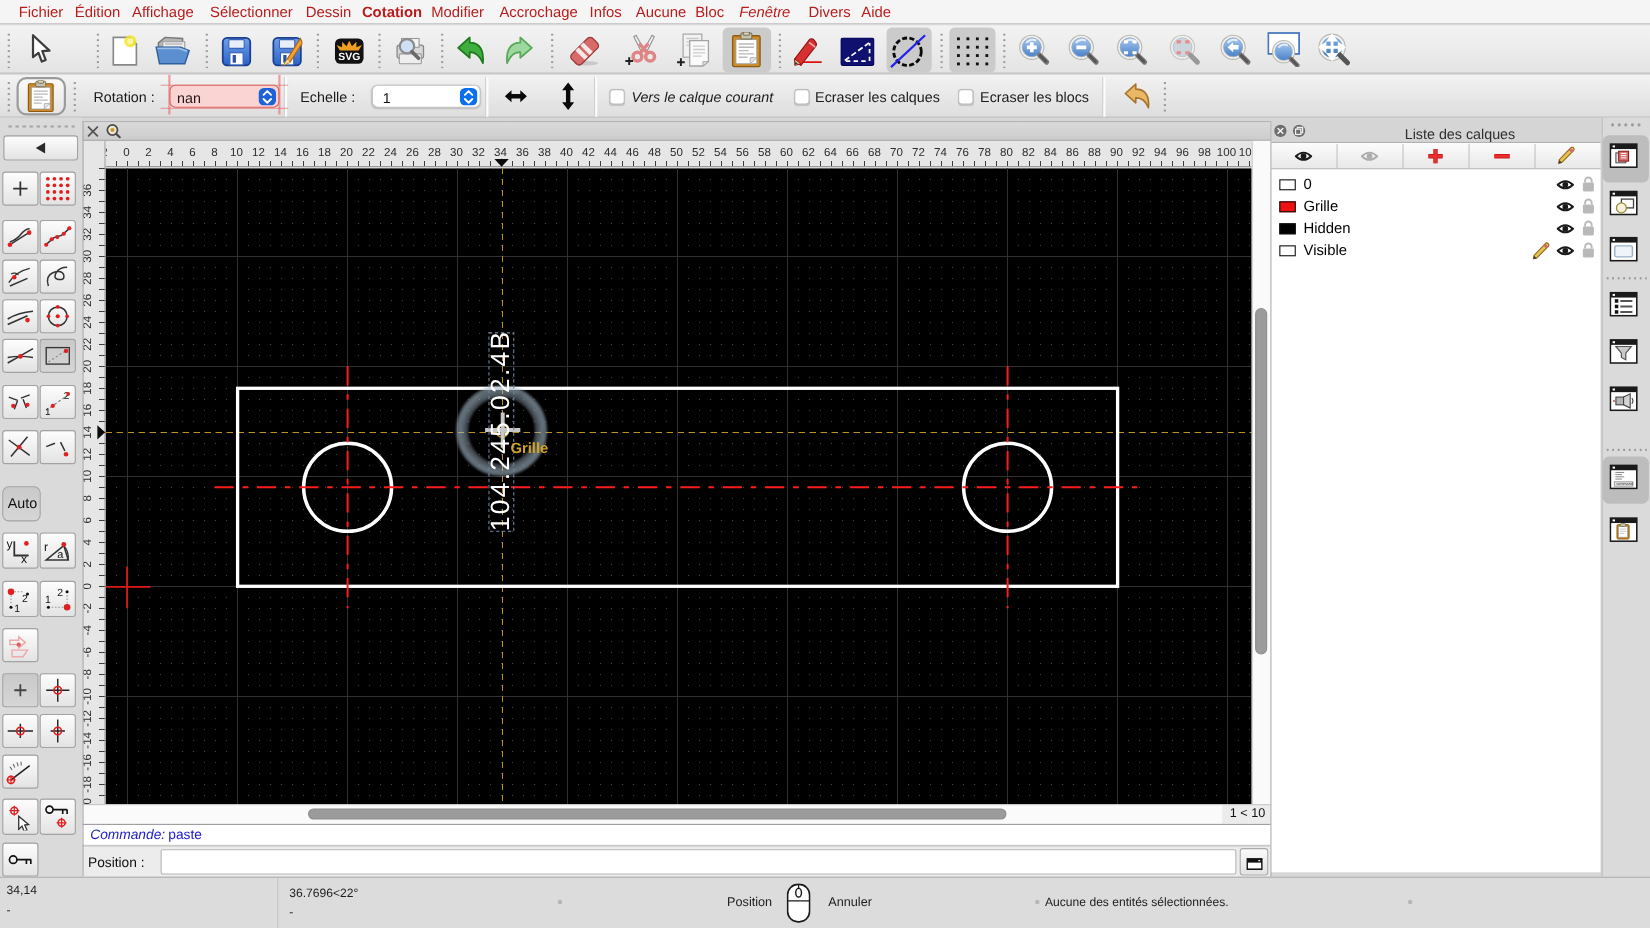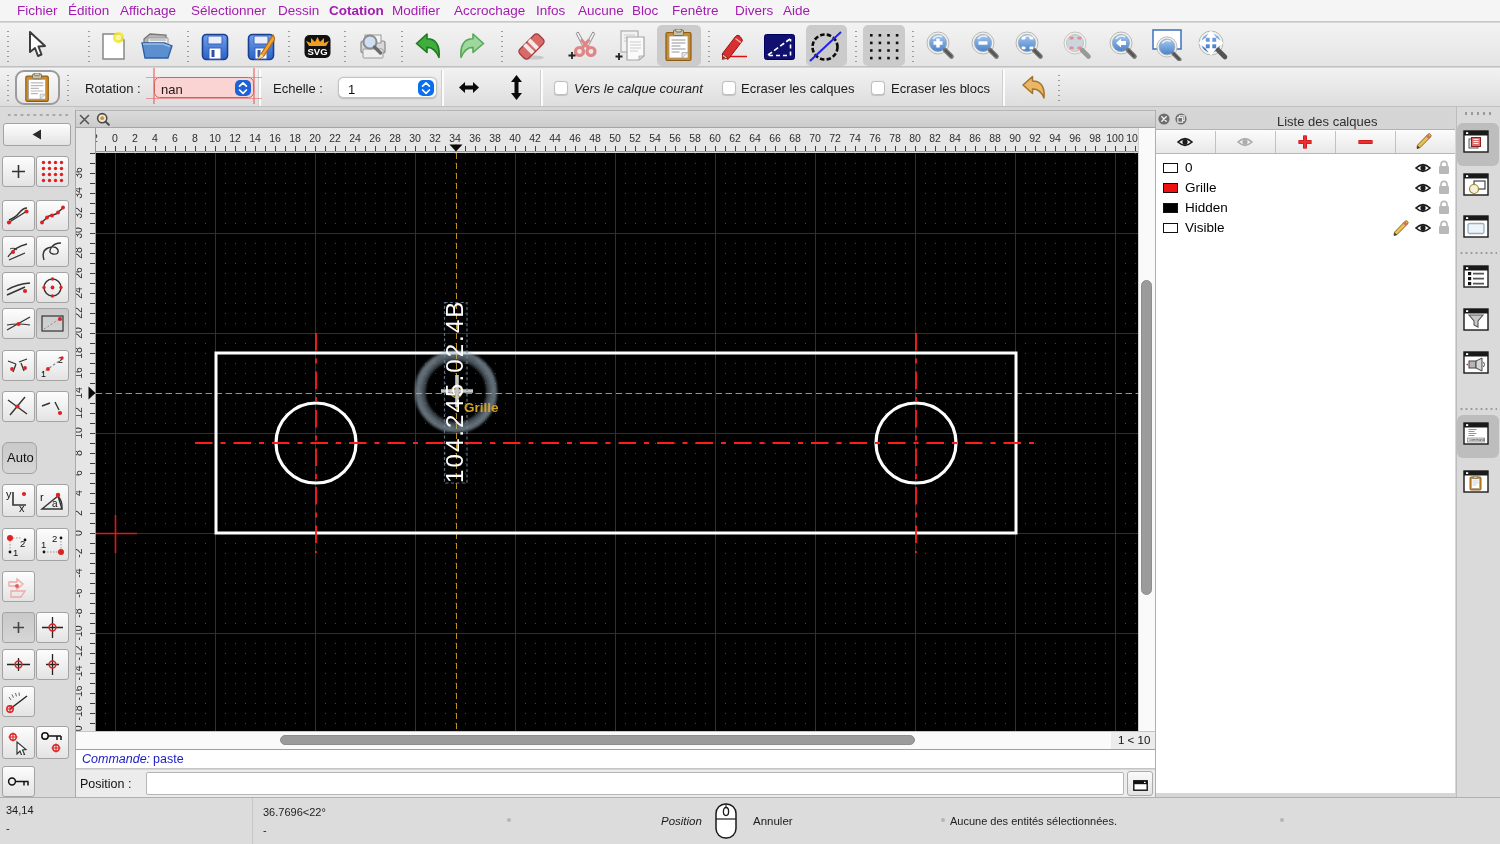--- a/index.html
+++ b/index.html
@@ -1,18 +1,18 @@
 <!DOCTYPE html>
 <html><head><meta charset="utf-8">
 <style>
 * { margin:0; padding:0; box-sizing:border-box; }
 html,body { width:1500px; height:844px; overflow:hidden; }
 body { font-family:"Liberation Sans", sans-serif; background:#d6d6d6; position:relative; }
 .abs { position:absolute; }
-.mi { position:absolute; top:3px; font-size:13.5px; color:#a21caf; }
+.mi { position:absolute; top:3px; font-size:13.5px; color:#b91c1c; }
 .vsepdot { position:absolute; width:2px;
   background-image:radial-gradient(circle, #9a9a9a 34%, transparent 40%);
   background-size:2px 5px; }
 .tbtn { position:absolute; background:linear-gradient(#fdfdfd,#e3e3e3); border:1px solid #a3a3a3; border-radius:3px; }
 .tbtn.sel { background:linear-gradient(#c9c9c9,#d6d6d6); }
 .lbl2 { position:absolute; top:81px; font-size:13px; color:#1a1a1a; }
 .cb { position:absolute; top:81px; width:14px; height:14px; background:#fff; border:1px solid #bdbdbd; border-radius:3.5px; box-shadow:0 .5px 1px rgba(0,0,0,.15); }
 .seline { position:absolute; top:70px; height:36px; width:2px; background:#fcfcfc; box-shadow:-1px 0 0 #cfcfcf; }
 </style></head>
 <body>
@@ -21,21 +21,21 @@
 <span class="mi" style="left:68px;">Édition</span>
 <span class="mi" style="left:120px;">Affichage</span>
 <span class="mi" style="left:191px;">Sélectionner</span>
 <span class="mi" style="left:278px;">Dessin</span>
 <span class="mi" style="left:329px;font-weight:bold;">Cotation</span>
 <span class="mi" style="left:392px;">Modifier</span>
 <span class="mi" style="left:454px;">Accrochage</span>
 <span class="mi" style="left:536px;">Infos</span>
 <span class="mi" style="left:578px;">Aucune</span>
 <span class="mi" style="left:632px;">Bloc</span>
-<span class="mi" style="left:672px;">Fenêtre</span>
+<span class="mi" style="left:672px;font-style:italic;">Fenêtre</span>
 <span class="mi" style="left:735px;">Divers</span>
 <span class="mi" style="left:783px;">Aide</span>
 <div class="abs" style="left:0;top:23px;width:1500px;height:44px;background:linear-gradient(#f3f3f3,#e4e4e4);border-bottom:1px solid #c0c0c0;"></div>
 <div class="vsepdot" style="left:7px;top:29px;height:33px;"></div>
 <div class="vsepdot" style="left:88px;top:29px;height:33px;"></div>
 <div class="vsepdot" style="left:187px;top:29px;height:33px;"></div>
 <div class="vsepdot" style="left:288px;top:29px;height:33px;"></div>
 <div class="vsepdot" style="left:344px;top:29px;height:33px;"></div>
 <div class="vsepdot" style="left:401px;top:29px;height:33px;"></div>
 <div class="vsepdot" style="left:501px;top:29px;height:33px;"></div>
@@ -837,20 +837,20 @@
 <div class="abs" style="left:1459px;top:408px;width:38px;height:2px;background-image:radial-gradient(circle,#999 38%,transparent 44%);background-size:5px 2px;"></div>
 <div class="abs" style="left:0;top:797px;width:1500px;height:47px;background:#dcdcdc;border-top:1px solid #b0b0b0;"></div>
 <span class="abs" style="left:6px;top:804px;font-size:11px;color:#1c1c1c;">34,14</span>
 <span class="abs" style="left:6px;top:822px;font-size:11px;color:#1c1c1c;">-</span>
 <div class="abs" style="left:252px;top:798px;width:1px;height:46px;background:#c6c6c6;"></div>
 <span class="abs" style="left:263px;top:806px;font-size:11px;color:#1c1c1c;">36.7696&lt;22°</span>
 <span class="abs" style="left:263px;top:824px;font-size:11px;color:#1c1c1c;">-</span>
 <div class="abs" style="left:507px;top:818px;width:4px;height:4px;border-radius:2px;background:#b5b5b5;"></div>
 <div class="abs" style="left:941px;top:818px;width:4px;height:4px;border-radius:2px;background:#b5b5b5;"></div>
 <div class="abs" style="left:1280px;top:818px;width:4px;height:4px;border-radius:2px;background:#b5b5b5;"></div>
-<span class="abs" style="left:661px;top:815px;font-size:11.5px;color:#1c1c1c;font-style:italic;">Position</span>
+<span class="abs" style="left:661px;top:815px;font-size:11.5px;color:#1c1c1c;">Position</span>
 <svg class="abs" style="left:715px;top:803px;" width="22" height="36" viewBox="0 0 22 36">
     <rect x="1" y="1" width="20" height="34" rx="9.5" fill="#fff" stroke="#1a1a1a" stroke-width="1.5"></rect>
     <path d="M1 16 h20" stroke="#1a1a1a" stroke-width="1.2"></path>
     <path d="M11 1.5 v7" stroke="#1a1a1a" stroke-width="1.1"></path>
     <ellipse cx="11" cy="8.5" rx="2.6" ry="4" fill="#fff" stroke="#1a1a1a" stroke-width="1.3"></ellipse>
   </svg>
 <span class="abs" style="left:753px;top:815px;font-size:11.5px;color:#1c1c1c;">Annuler</span>
 <span class="abs" style="left:950px;top:815px;font-size:11px;color:#1c1c1c;">Aucune des entités sélectionnées.</span>
 </body></html>

